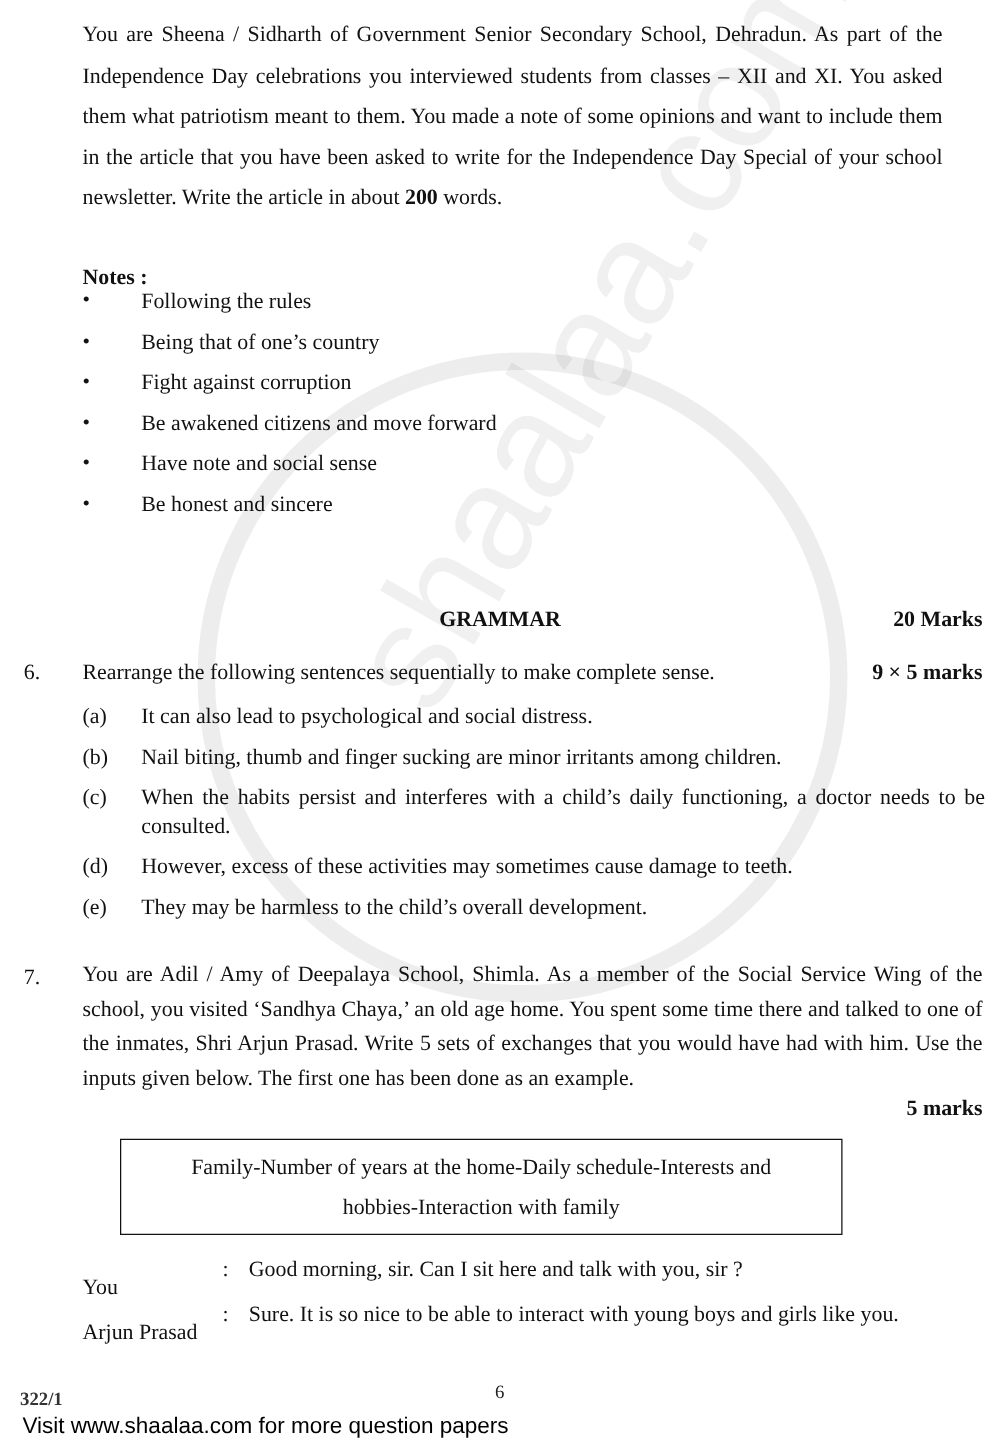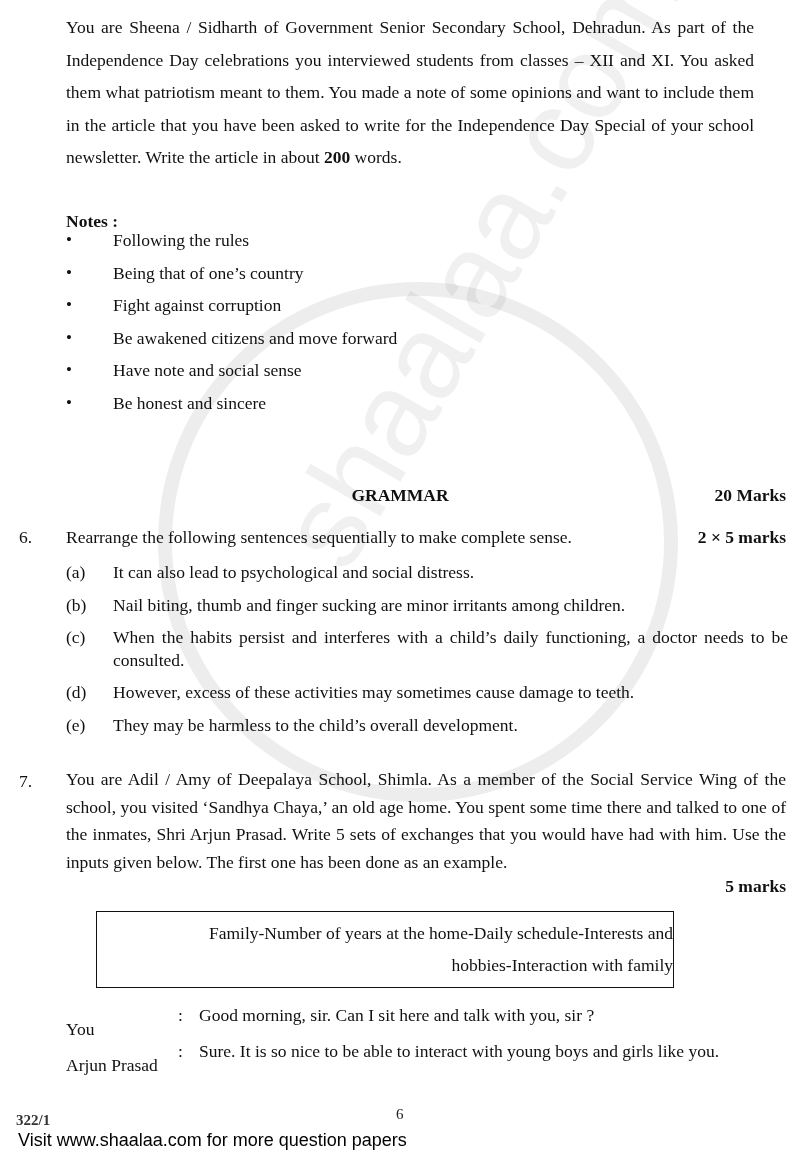--- a/index.html
+++ b/index.html
@@ -22,21 +22,21 @@
   .center-head { position: absolute; left: 0; width: 800px; text-align: center; font-weight: bold; font-size: 17.5px; }
   .right-mark { position: absolute; right: 14px; font-weight: bold; font-size: 17.5px; }
   .qnum { position: absolute; left: 19px; font-size: 17.5px; }
   .qtext { position: absolute; left: 66px; font-size: 17.5px; white-space: nowrap; }
   .opt { position: absolute; left: 66px; width: 720px; font-size: 17.5px; line-height: 23px; }
   .opt .lbl { position: absolute; left: 0; top: 0; }
   .opt .txt { position: absolute; left: 47px; top: 0; width: 675px; text-align: justify; }
   .q7 { position: absolute; left: 66px; width: 720px; font-size: 17.5px; line-height: 27.5px; text-align: justify; }
   .box {
     position: absolute; left: 96px; top: 911px; width: 578px; height: 77px;
-    border: 1.5px solid #111; text-align: right; font-size: 17.5px; line-height: 32px;
+    border: 1.5px solid #111; text-align: center; font-size: 17.5px; line-height: 32px;
     padding-top: 5px; box-sizing: border-box;
   }
   .dlg { position: absolute; left: 66px; width: 720px; font-size: 17.5px; line-height: 23px; }
   .dlg .sp { position: absolute; left: 0; top: 0; white-space: nowrap; margin-top: 14px; }
   .dlg .colon { position: absolute; left: 112px; top: 0; }
   .dlg .txt { position: absolute; left: 133px; top: 0; width: 587px; text-align: justify; }
   .footer-code { position: absolute; left: 16px; top: 1112px; font-size: 15px; font-weight: bold; color: #333; }
   .footer-page { position: absolute; left: 396px; top: 1106px; font-size: 15px; color: #222; }
   .footer-link {
     position: absolute; left: 18px; top: 1130px; font-size: 18px;
@@ -89,21 +89,21 @@
   <div class="bullet" style="top:393px;">
     <span class="dot">•</span>
     <span class="txt">Be honest and sincere</span>
   </div>
 
   <div class="center-head" style="top:485px;">GRAMMAR</div>
   <div class="right-mark" style="top:485px;">20 Marks</div>
 
   <div class="qnum" style="top:527px;">6.</div>
   <div class="qtext" style="top:527px;">Rearrange the following sentences sequentially to make complete sense.</div>
-  <div class="right-mark" style="top:527px;">2 × 5 marks</div>
+  <div class="right-mark" style="top:527px;">9 × 5 marks</div>
 
   <div class="opt" style="top:561px;">
     <span class="lbl">(a)</span>
     <span class="txt">It can also lead to psychological and social distress.</span>
   </div>
   <div class="opt" style="top:594px;">
     <span class="lbl">(b)</span>
     <span class="txt">Nail biting, thumb and finger sucking are minor irritants among children.</span>
   </div>
   <div class="opt" style="top:626px;">

